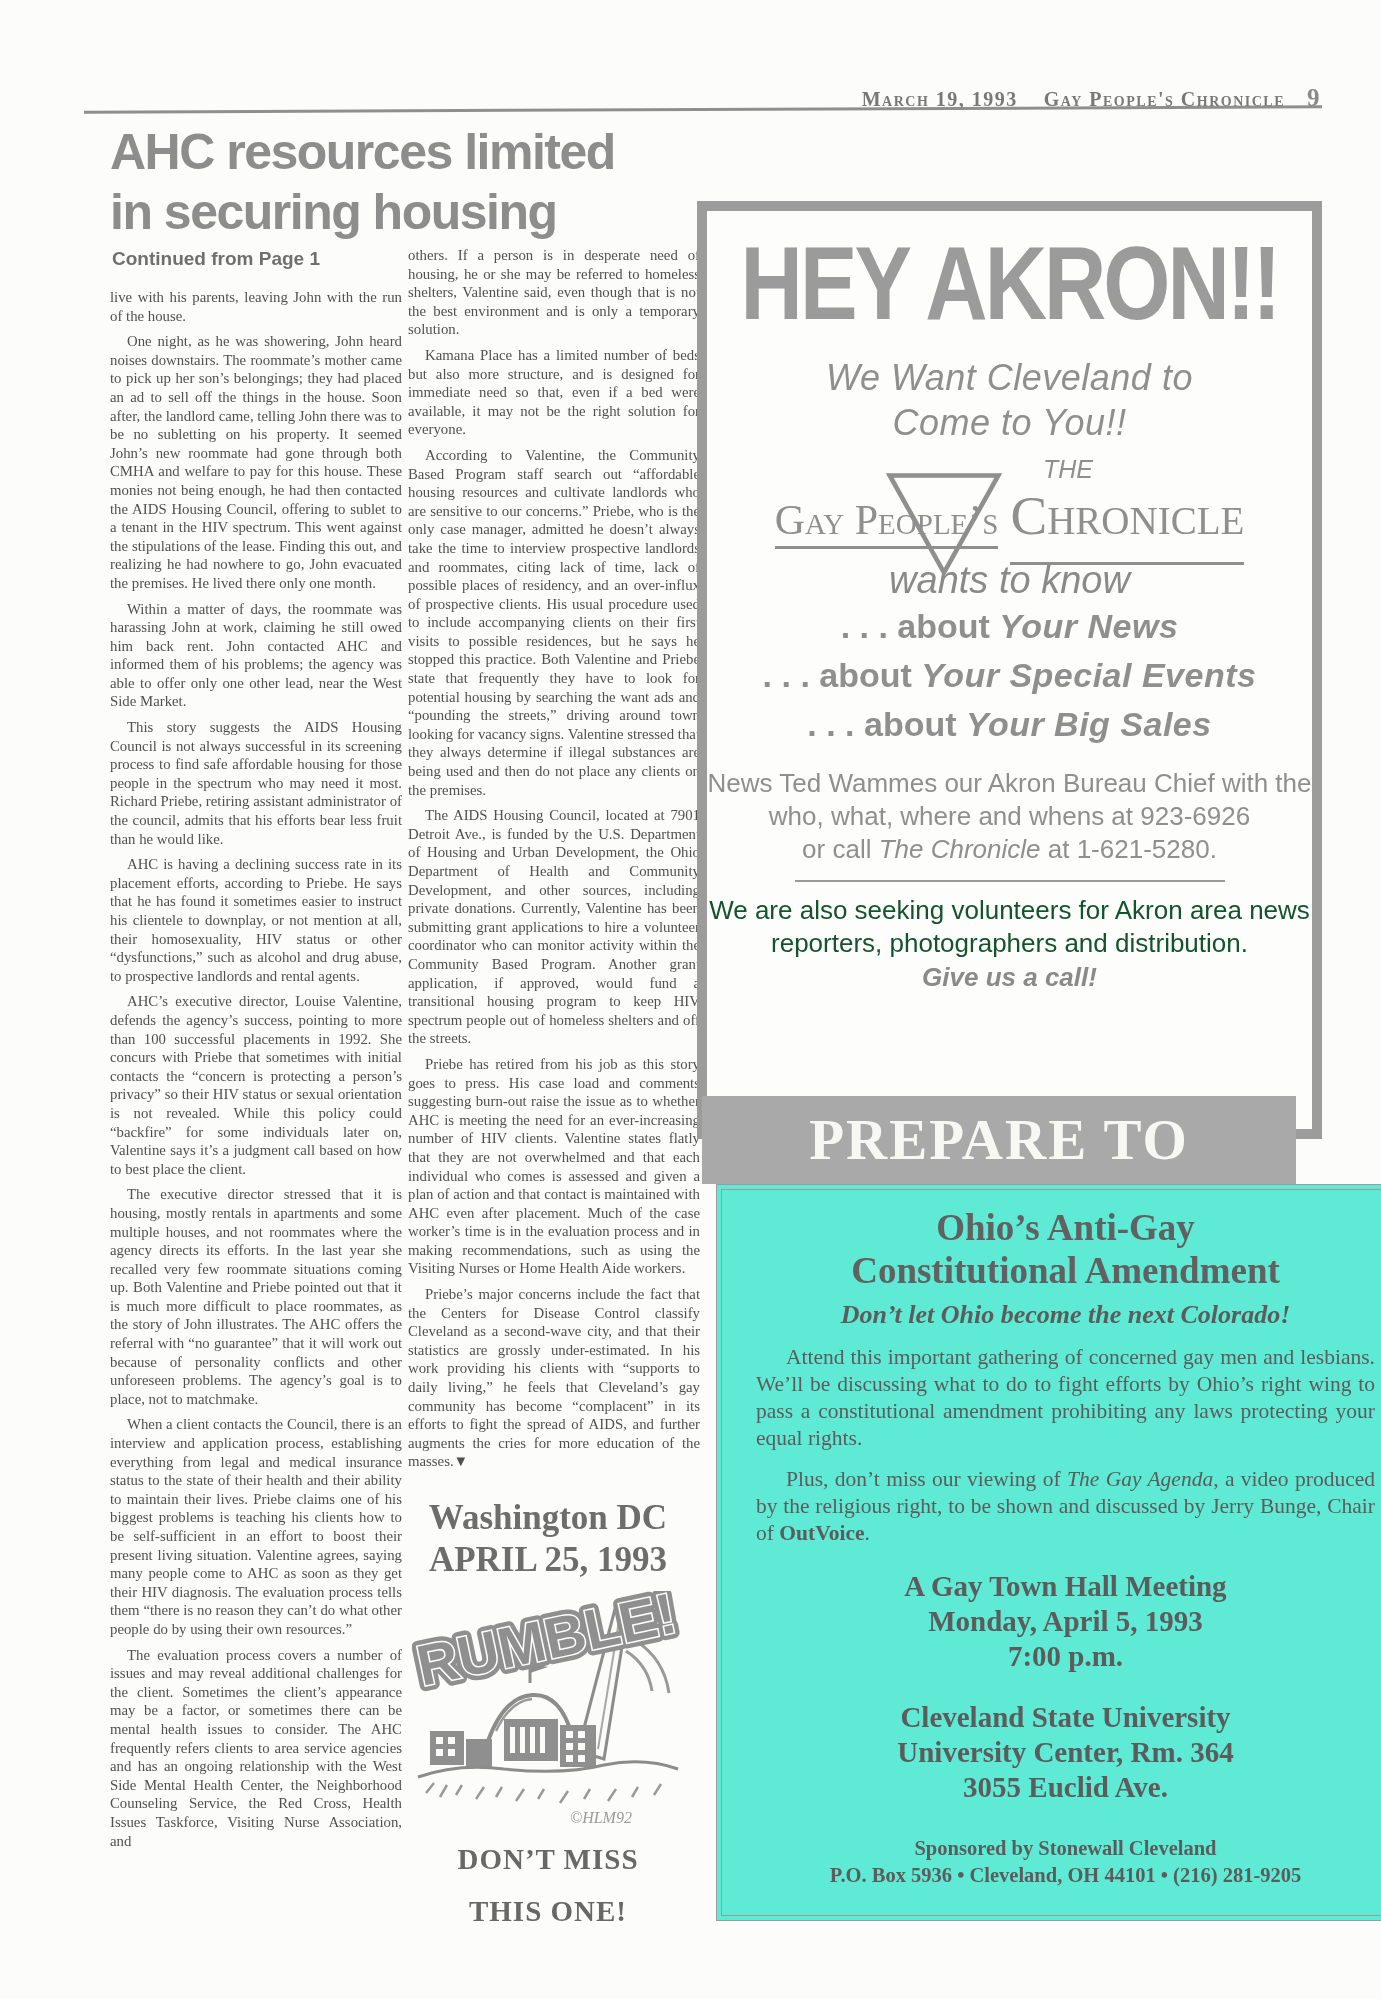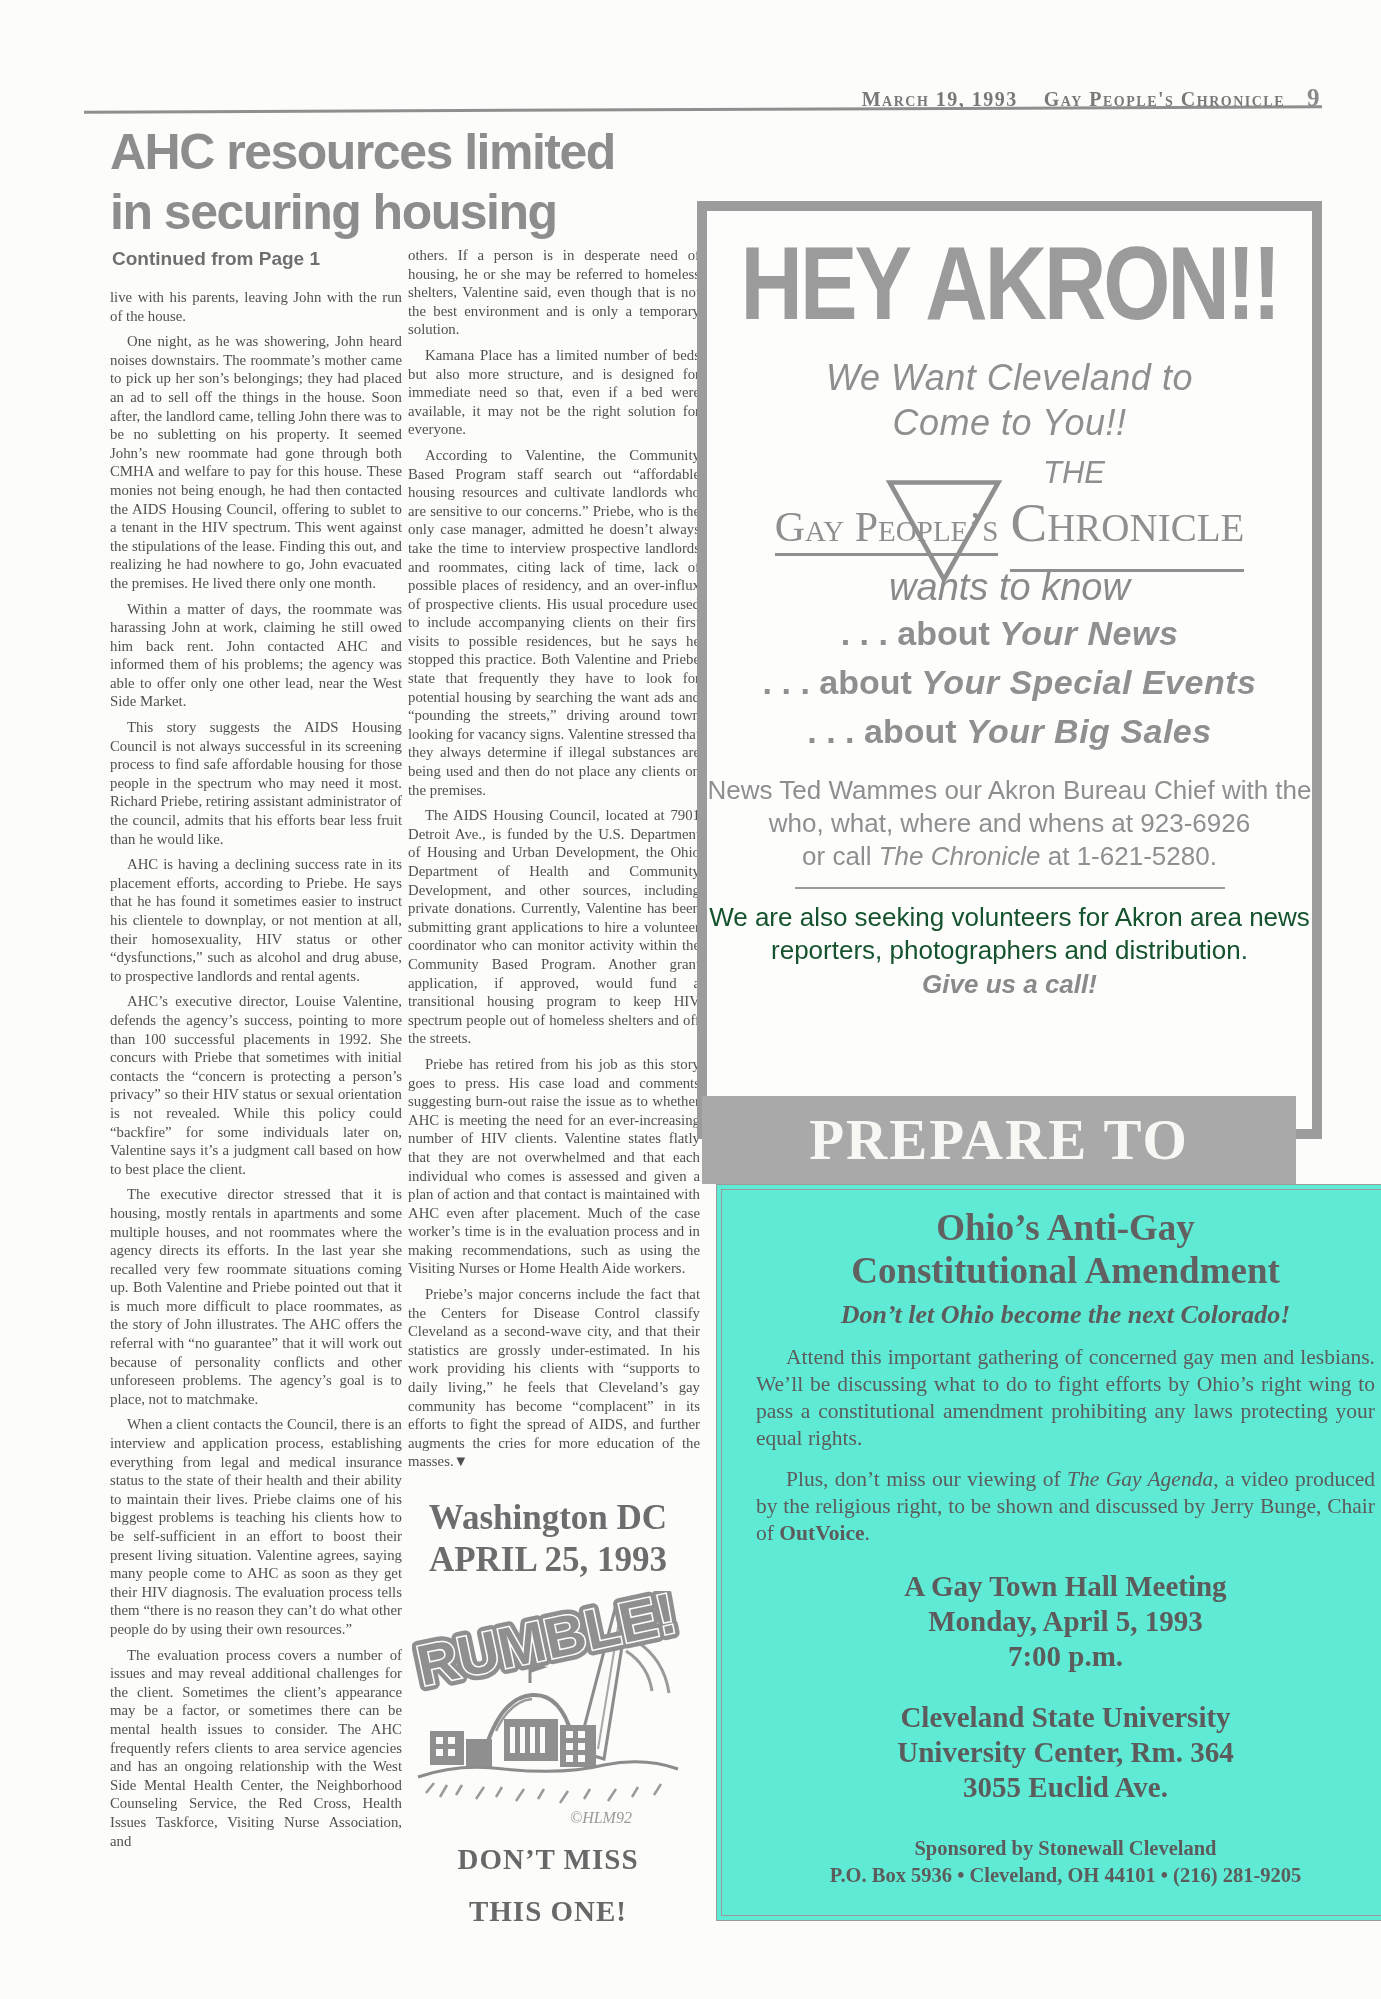--- a/index.html
+++ b/index.html
@@ -37,21 +37,21 @@
   
   .akron-ad{
     position:absolute;left:697px;top:201px;width:625px;height:938px;
     box-sizing:border-box;border:10px solid #9c9c9c;background:#fdfdfc;
     text-align:center;font-family:"Liberation Sans", sans-serif;color:#909090;
     overflow:hidden;
   }
   .hey{font-size:88px;font-weight:bold;letter-spacing:-3px;color:#9b9b9b;
        margin-top:12px;transform:scale(0.98,1.18);transform-origin:center top;}
   .invite{margin-top:30px;font-style:italic;font-size:36px;line-height:45px;color:#8f8f8f;letter-spacing:0.5px;}
-  .the-label{margin-top:10px;padding-left:336px;text-align:left;font-style:italic;font-size:31px;color:#8f8f8f;}
+  .the-label{margin-top:10px;padding-left:336px;text-align:left;font-style:italic;font-size:25px;color:#8f8f8f;}
   .logo-row{position:relative;margin-top:0;font-family:"Liberation Serif", serif;
             font-variant:small-caps;color:#8f8f8f;white-space:nowrap;}
   .logo-tri{position:absolute;left:178px;top:-12px;width:118px;height:104px;z-index:0;}
   .logo-gay{position:relative;z-index:1;font-size:42px;border-bottom:3px solid #8f8f8f;padding-bottom:3px;}
   .logo-chronicle{position:relative;z-index:1;font-size:55px;margin-left:12px;border-bottom:3px solid #8f8f8f;padding-bottom:16px;}
   .wants{margin-top:12px;font-style:italic;font-size:38px;color:#8a8a8a;}
   .about-line{font-weight:bold;font-size:34px;line-height:49px;color:#8f8f8f;}
   .about-line .em{font-style:italic;letter-spacing:0.5px;}
   .call-block{margin-top:18px;font-size:26px;line-height:33px;color:#8f8f8f;}
   .call-block .em{font-style:italic;}

